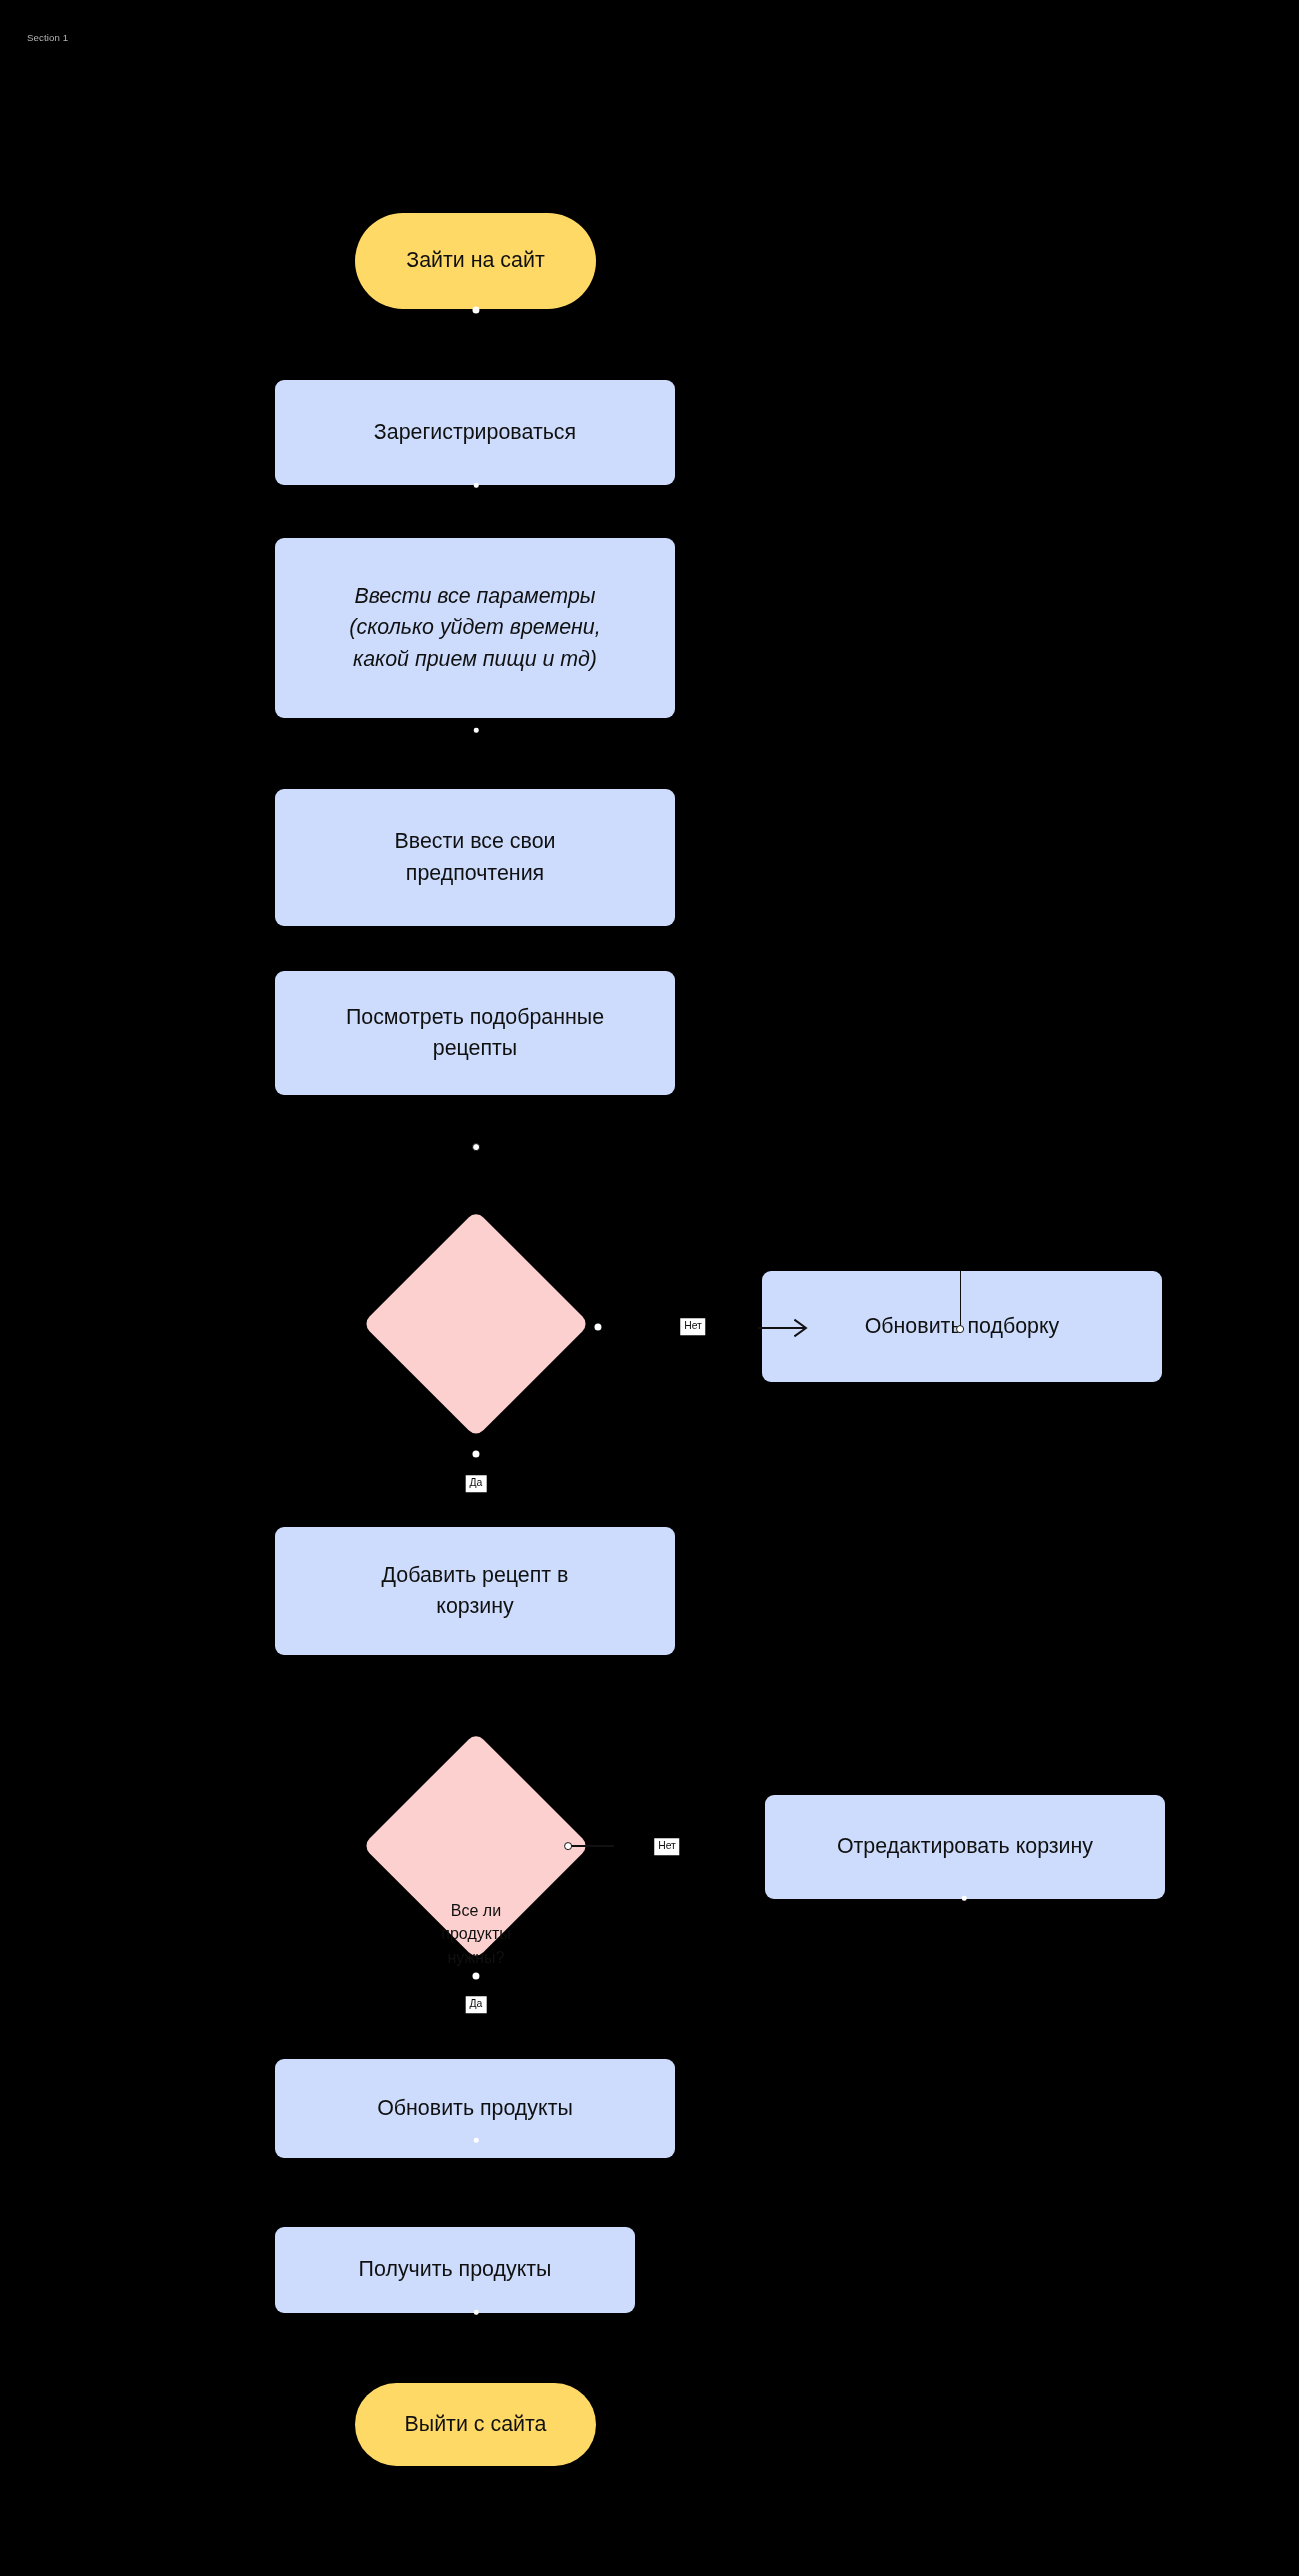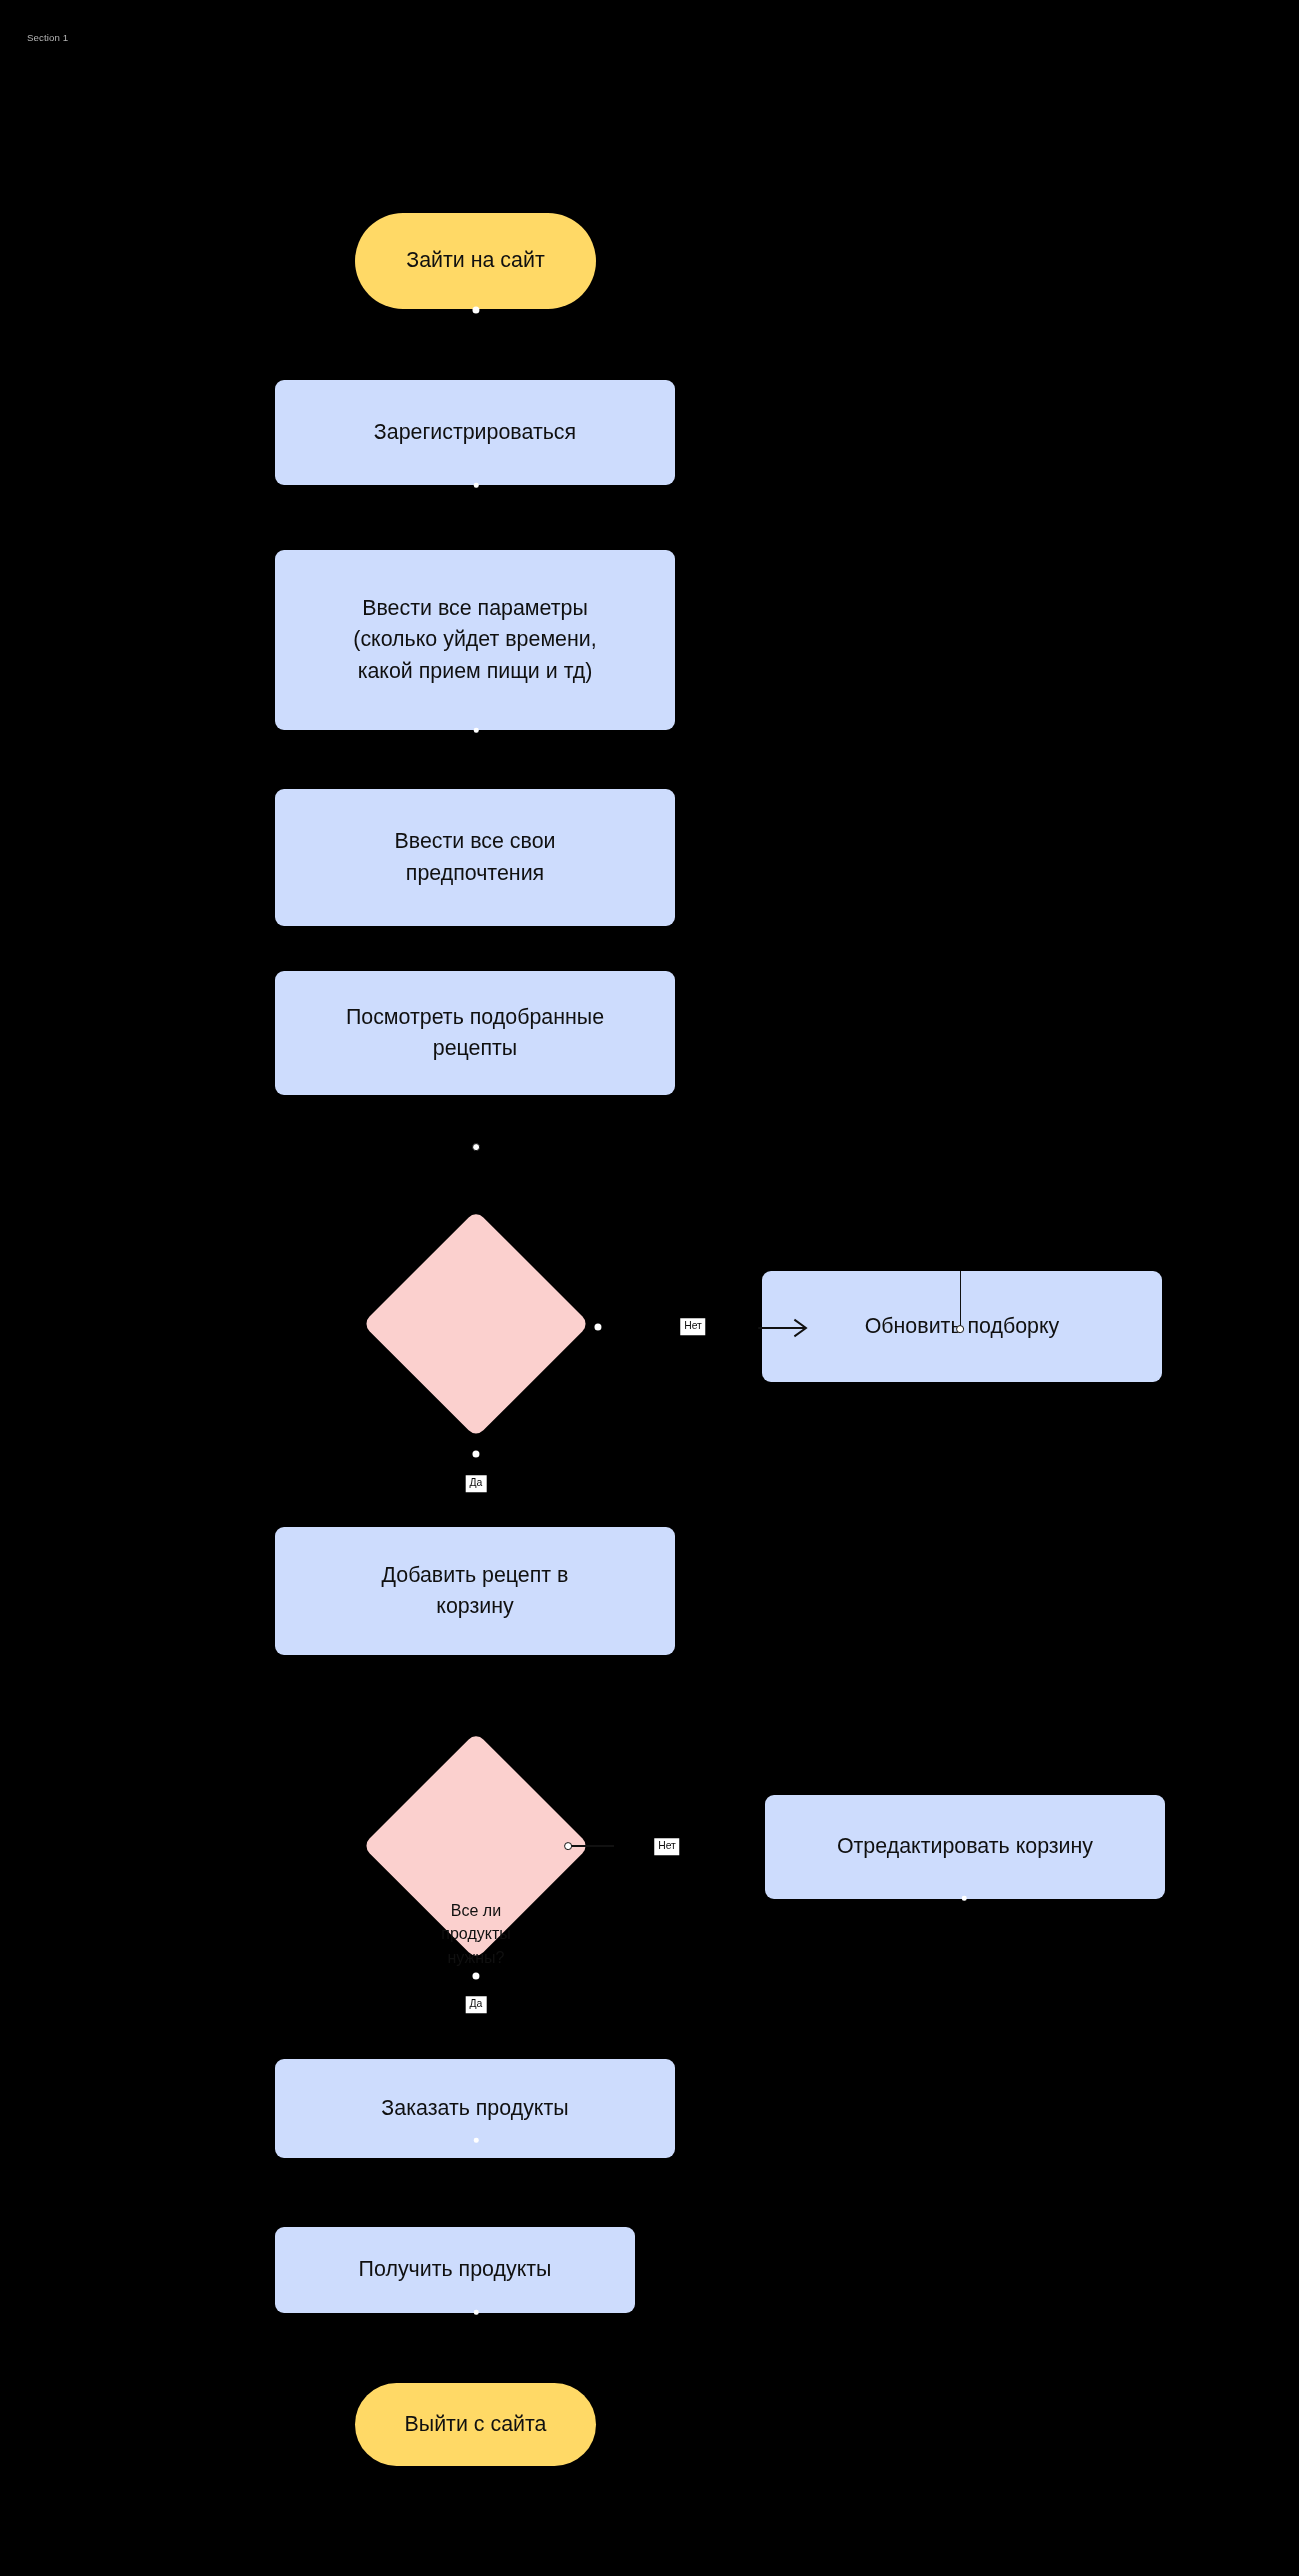--- a/index.html
+++ b/index.html
@@ -175,21 +175,21 @@
   <div class="node terminator" style="left:355px; top:189px; width:241px; height:96px;text-align:center;">
     <span class="label">Зайти на сайт</span>
   </div>
   <div class="dot" style="left:476px; top:286px;"></div>
 
   <div class="node process" style="left:275px; top:356px; width:400px; height:105px;">
     <span class="label">Зарегистрироваться</span>
   </div>
   <div class="dot tiny" style="left:476px; top:461px;"></div>
 
-  <div class="node process" style="left:275px; top:526px; width:400px; height:180px;">
+  <div class="node process" style="left:275px; top:514px; width:400px; height:180px;font-style:italic;">
     <span class="label">Ввести все параметры
 (сколько уйдет времени,
 какой прием пищи и тд)</span>
   </div>
   <div class="dot tiny" style="left:476px; top:706px;"></div>
 
   <div class="node process" style="left:275px; top:765px; width:400px; height:137px;">
     <span class="label">Ввести все свои
 предпочтения</span>
   </div>
@@ -241,21 +241,21 @@
   <div class="edge-label" style="left:667px; top:1823px;">Нет</div>
 
   <div class="edge-label" style="left:476px; top:1981px;">Да</div>
 
   <div class="node process" style="left:765px; top:1771px; width:400px; height:104px;">
     <span class="label">Отредактировать корзину</span>
   </div>
   <div class="dot tiny" style="left:964px; top:1874px;"></div>
 
   <div class="node process" style="left:275px; top:2035px; width:400px; height:99px;">
-    <span class="label">Заказать продукты</span>
+    <span class="label">Обновить продукты</span>
   </div>
   <div class="dot tiny" style="left:476px; top:2116px;"></div>
 
   <div class="node process" style="left:275px; top:2203px; width:360px; height:86px;">
     <span class="label">Получить продукты</span>
   </div>
   <div class="dot tiny" style="left:476px; top:2288px;"></div>
 
   <div class="node terminator" style="left:355px; top:2359px; width:241px; height:83px;">
     <span class="label">Выйти с сайта</span>

